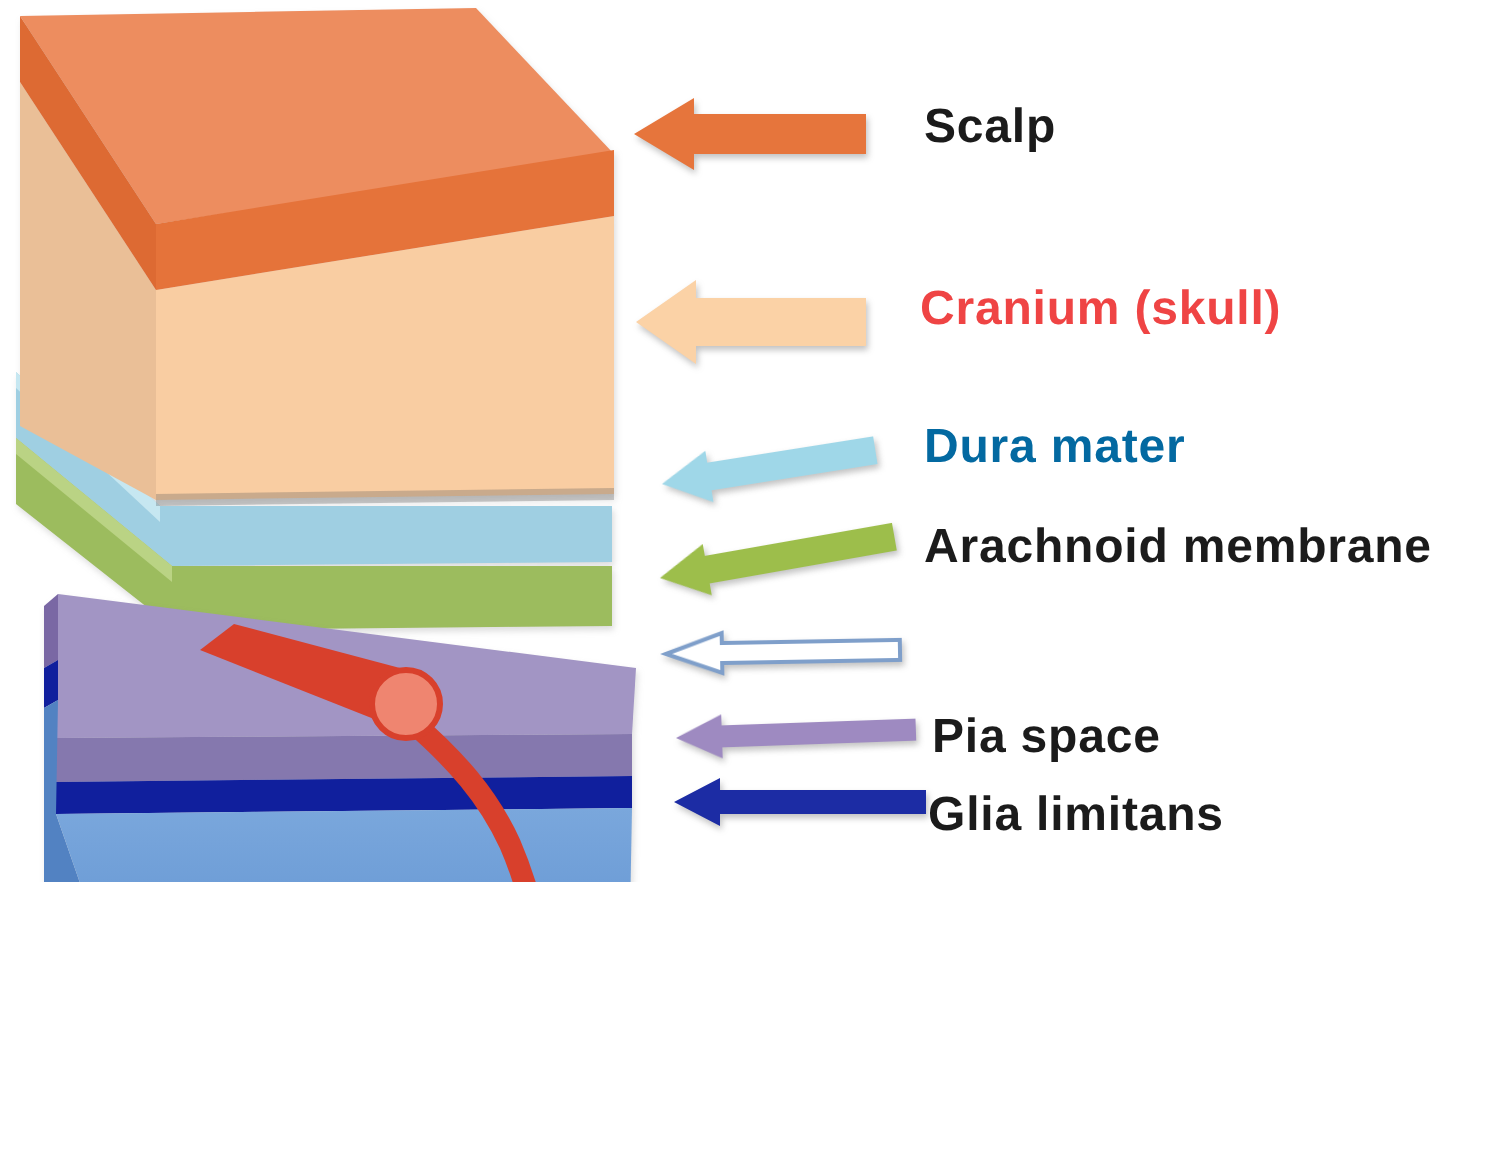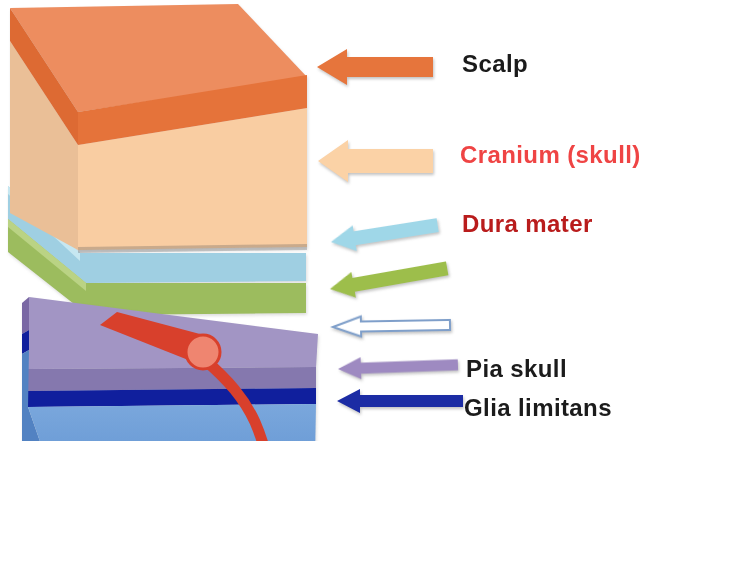--- a/index.html
+++ b/index.html
@@ -80,16 +80,17 @@
       <path class="arrow" d="M0 0 L24 -13 L24 -7 L119 -7 L119 7 L24 7 L24 13 Z" transform="translate(330,289) rotate(-10)" fill="#9dbe4b"></path>
       <path class="arrow" d="M0 0 L28 -10 L28 -5 L117 -5 L117 5 L28 5 L28 10 Z" transform="translate(333,327) rotate(-1)" stroke-width="2" fill="#ffffff" stroke="#7f9fca"></path>
       <path class="arrow" d="M0 0 L23 -11 L23 -5.5 L120 -5.5 L120 5.5 L23 5.5 L23 11 Z" transform="translate(338,369) rotate(-2)" fill="#9e8ac1"></path>
       <path class="arrow" d="M0 0 L23 -12 L23 -6 L126 -6 L126 6 L23 6 L23 12 Z" transform="translate(337,401)" fill="#1c2ca4"></path>
       <path class="arrow" d="M0 0 L30 -21 L30 -11 L117 -11 L117 11 L30 11 L30 21 Z" transform="translate(328,496)" stroke-width="1.5" fill="#6fa1e3" stroke="#4a80c8"></path>
     </g>
   </svg>
 
   <div class="layer-label" style="left: 462px; top: 51px; color: rgb(27, 27, 27);">Scalp</div>
   <div class="layer-label" style="left: 460px; top: 142px; color: #ef4444;">Cranium (skull)</div>
-  <div class="layer-label" style="left: 462px; top: 211px; color: #b91c1c;">Dura mater</div>
-  <div class="layer-label" style="left: 466px; top: 356px; color: rgb(27, 27, 27);">Pia skull</div>
+  <div class="layer-label" style="left: 462px; top: 211px; color: #0369a1;">Dura mater</div>
+  <div class="layer-label" style="left: 462px; top: 261px; color: rgb(27, 27, 27);">Arachnoid membrane</div>
+  <div class="layer-label" style="left: 466px; top: 356px; color: rgb(27, 27, 27);">Pia space</div>
   <div class="layer-label" style="left: 464px; top: 395px; color: rgb(27, 27, 27); text-align: center;">Glia limitans</div>
 </div>
 
 </body></html>

